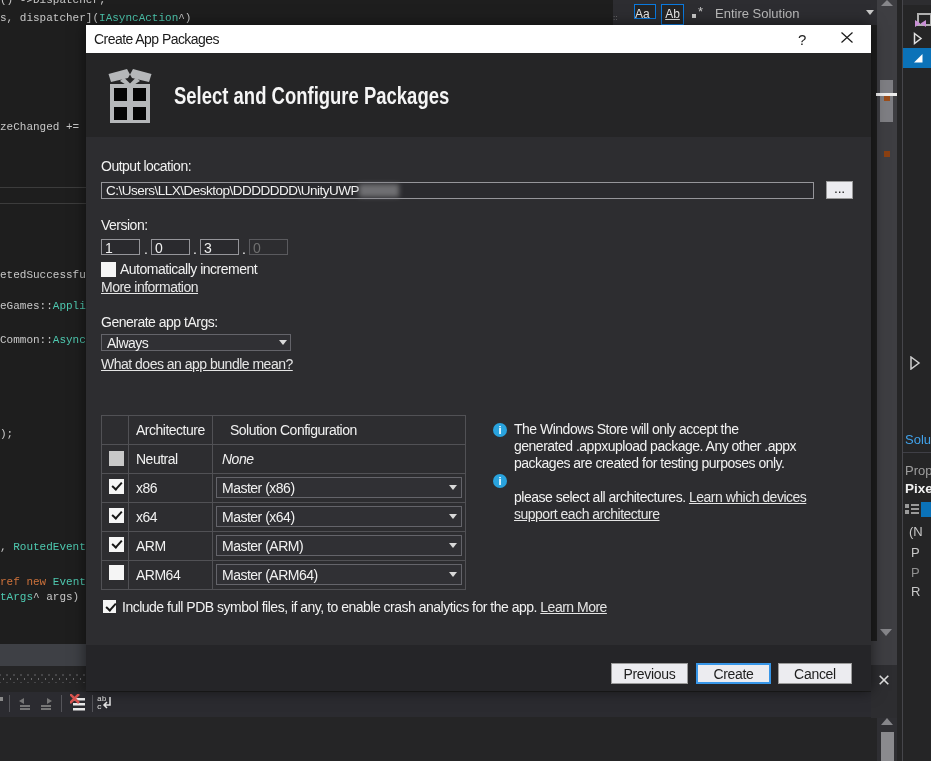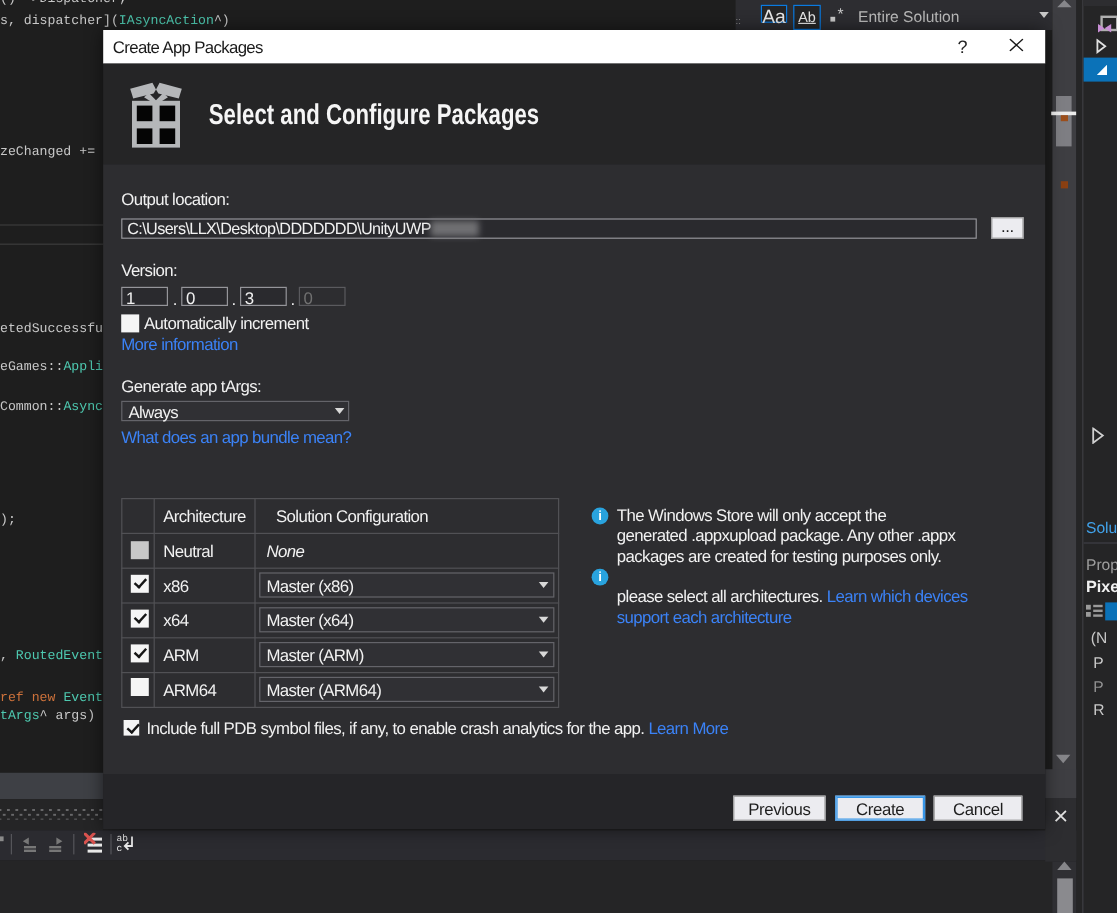--- a/index.html
+++ b/index.html
@@ -1,19 +1,19 @@
 <!DOCTYPE html>
 <html><head><meta charset="utf-8"><style>
 html,body{margin:0;padding:0}
 #root{position:relative;width:931px;height:761px;background:#1e1e1e;overflow:hidden;font-family:"Liberation Sans",sans-serif}
 .a{position:absolute}
 .mono{font-family:"Liberation Mono",monospace;font-size:11px;color:#c8c8c8;white-space:pre}
 .teal{color:#4ec9b0}
 .lbl{font-size:14px;letter-spacing:-0.5px;color:#f1f1f1;white-space:nowrap}
-.link{color:#3b82f6;}
+.link{color:#e5e5e5;text-decoration:underline}
 .inp{background:#2a2a2e;border:1px solid #95959a;box-sizing:border-box}
 .btn{background:#ececf0;border:1px solid #9a9a9a;box-sizing:border-box;color:#1e1e1e;font-size:14px;letter-spacing:-0.3px;text-align:center}
 .ck{background:#f5f5f5;box-sizing:border-box}
 .ck.on::after{content:"";position:absolute;left:3px;top:3px;width:8px;height:4px;border-left:2px solid #161616;border-bottom:2px solid #161616;transform:rotate(-48deg)}
 .tline{background:#515155}
 .drop{background:#303034;border:1px solid #64646a;box-sizing:border-box}
 .arr{width:0;height:0;border-left:4px solid transparent;border-right:4px solid transparent;border-top:5px solid #d8d8d8}
 .info{width:14px;height:14px;border-radius:50%;background:#29a3de;color:#fff;font-size:11px;font-weight:bold;text-align:center;line-height:14px}
 </style></head><body>
 <div id="root">
@@ -58,21 +58,21 @@
       <path d="M0 0 L9 9 M9 0 L0 9" stroke="#d9534f" stroke-width="2.5" fill="none"></path>
     </svg>
 <svg class="a" style="left:97px;top:694px" width="18" height="18">
       <text x="0" y="7" font-family="Liberation Mono" font-size="8" fill="#e8e8e8">ab</text>
       <text x="0" y="15" font-family="Liberation Mono" font-size="8" fill="#e8e8e8">c</text>
       <path d="M13 3 L13 11 L7 11 M10 8 L7 11 L10 14" stroke="#e8e8e8" stroke-width="1.5" fill="none"></path>
     </svg>
 
 <div class="a" style="left:613px;top:0;width:264px;height:25px;background:#2d2d31"></div>
 <div class="a" style="left:613px;top:13px;color:#8a8a8a;font-size:8px">::</div>
-<div class="a" style="left:634px;top:4px;width:22px;height:15px;background:#252526;border:1px solid #0a7ae0;box-sizing:border-box;color:#e8e8e8;font-size:16px;text-align:center;line-height:19px">Aa</div>
+<div class="a" style="left:634px;top:4px;width:22px;height:15px;background:#252526;border:1px solid #0a7ae0;box-sizing:border-box;color:#e8e8e8;font-size:12px;line-height:19px">Aa</div>
 <div class="a" style="left:661px;top:4px;width:23px;height:21px;background:#252526;border:1px solid #0a7ae0;box-sizing:border-box;color:#e8e8e8;font-size:12px;text-align:center;line-height:19px"><span style="text-decoration:underline">Ab</span></div>
 <div class="a" style="left:692px;top:14px;width:4px;height:4px;background:#c8c8c8"></div>
 <div class="a" style="left:698px;top:4px;color:#c8c8c8;font-size:13px">*</div>
 <div class="a" style="left:715px;top:6px;color:#bbbbbb;font-size:13px">Entire Solution</div>
 <div class="a arr" style="left:866px;top:10px;border-top-color:#c8c8c8"></div>
 
 <div class="a" style="left:877px;top:0;width:20px;height:665px;background:#3e3e42"></div>
 <div class="a" style="left:881px;top:0;width:0;height:0;border-left:6px solid transparent;border-right:6px solid transparent;border-bottom:6px solid #86868a"></div>
 <div class="a" style="left:880px;top:80px;width:13px;height:42px;background:#7e7e83"></div>
 <div class="a" style="left:876px;top:93px;width:21px;height:2.5px;background:#ececec"></div>

